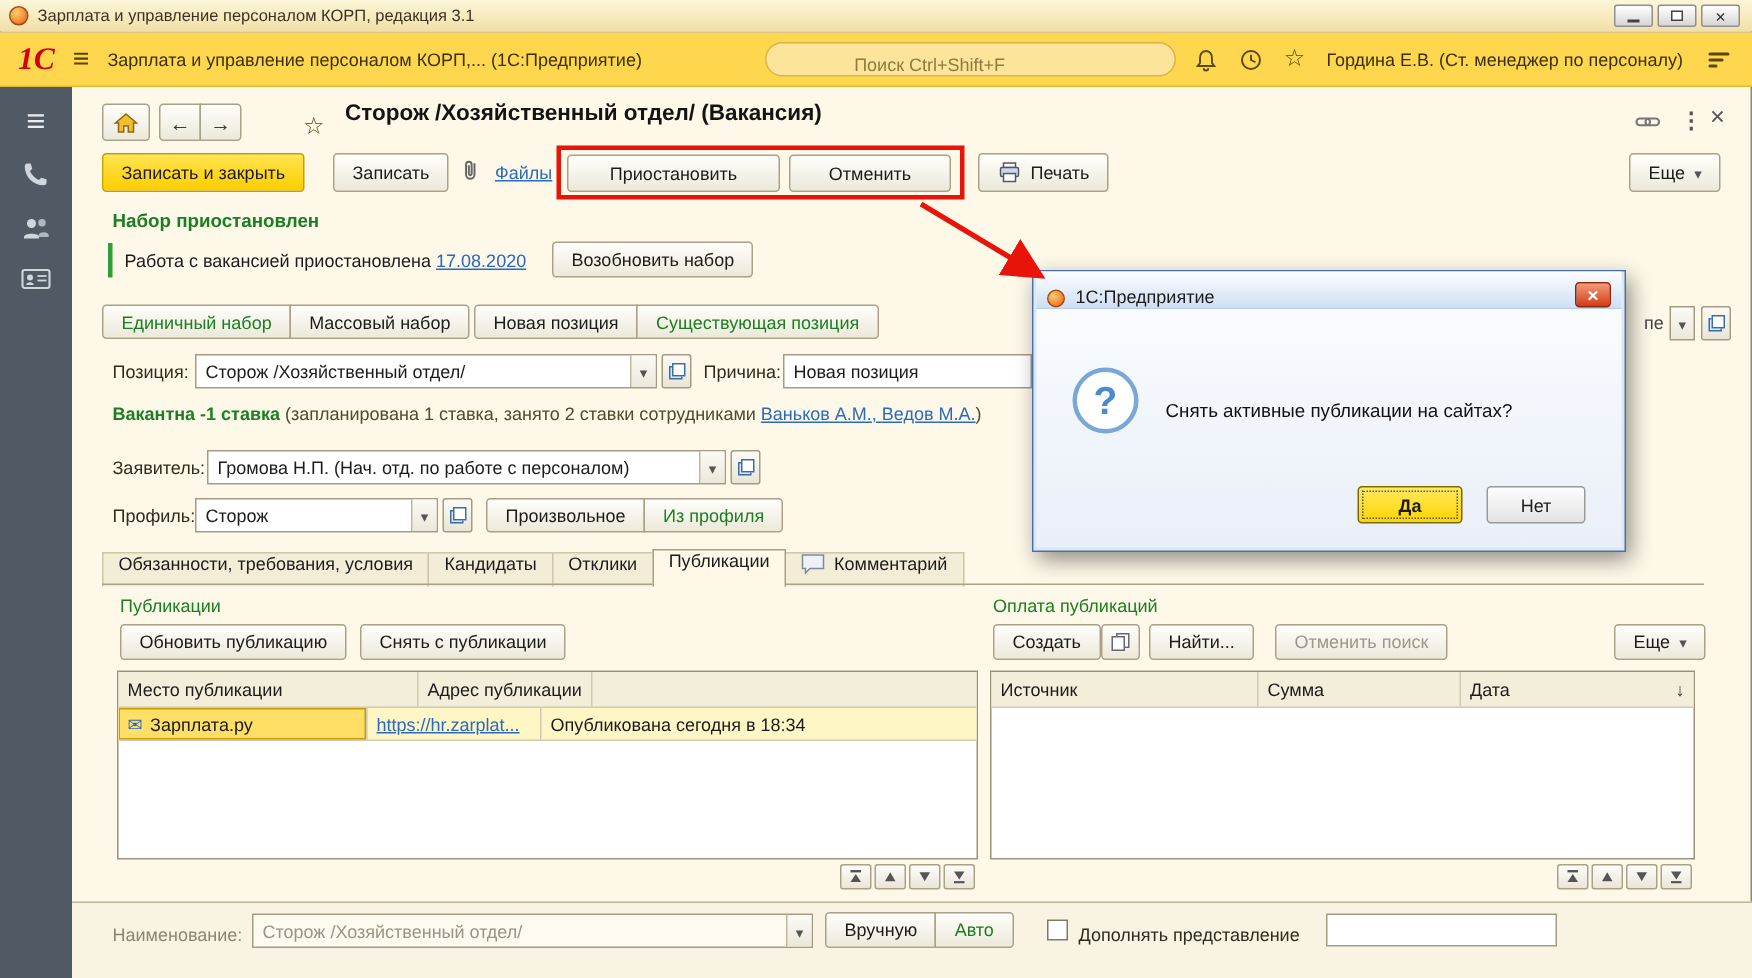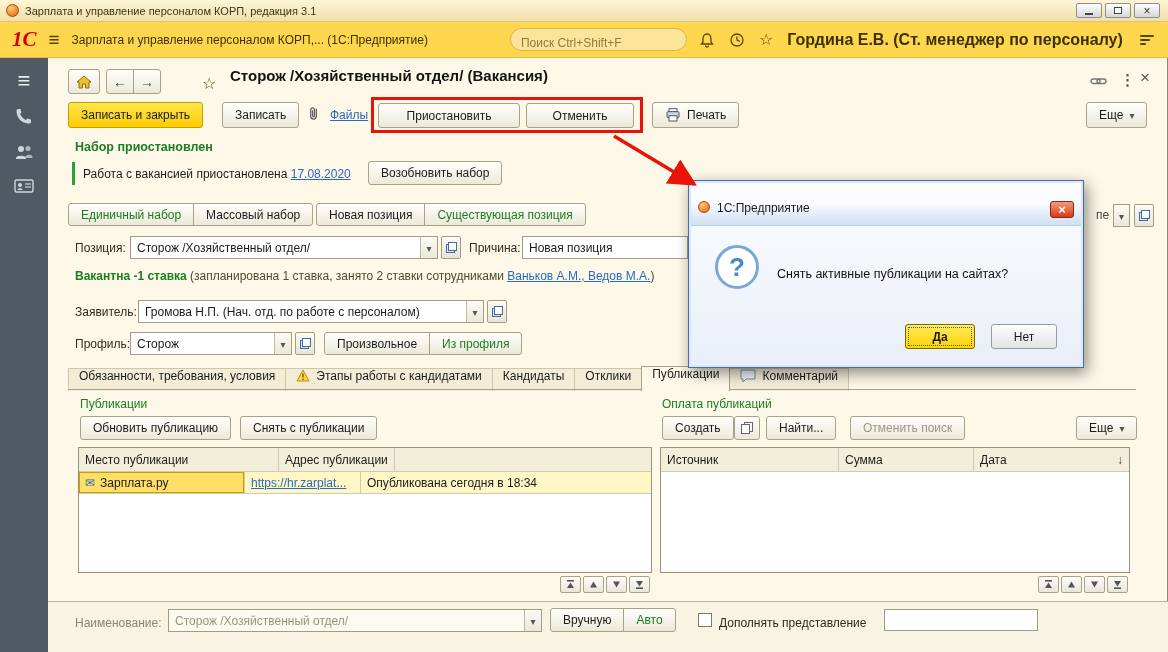--- a/index.html
+++ b/index.html
@@ -19,21 +19,21 @@
   
   .appbar{position:absolute;left:0;top:22px;width:1168px;height:36px;background:#ffd74f;border-bottom:1px solid #e4ba30;display:flex;align-items:center;padding:0 12px;gap:12px;}
   .logo1c{font-family:"Liberation Serif",serif;font-style:italic;font-weight:bold;font-size:21px;color:#d40000;line-height:1;}
   .gi-burger::before{content:"≡";font-size:19px;color:#5a4500;line-height:1;}
   .apptitle{font-size:12px;color:#3c3000;white-space:nowrap;}
   .search{margin-left:70px;width:300px;height:23px;border-radius:12px;background:#fce59a;border:1px solid #dcb44a;display:flex;align-items:center;gap:7px;padding:0 10px;flex-direction:column;}
   .search input{flex:1;border:none;background:transparent;font-size:12px;color:#6b5a20;outline:none;font-family:"Liberation Sans",sans-serif;}
   .search input::placeholder{color:#8d7b3f;}
   .abicons{margin-left:auto;display:flex;align-items:center;gap:14px;}
   .gi-star::before{content:"☆";font-size:16px;color:#5a4500;line-height:1;}
-  .username{font-size:16px;color:#3c3000;white-space:nowrap;font-weight:bold;}
+  .username{font-size:12px;color:#3c3000;white-space:nowrap;}
   .mmenu{display:flex;flex-direction:column;gap:2px;cursor:pointer;padding:3px;}
   .mmenu i{display:block;height:2px;background:#5a4500;border-radius:1px;}
 
   
   .sidebar{position:absolute;left:0;top:58px;width:48px;height:594px;background:#4f5a64;}
   .sbicon{position:absolute;left:0;width:48px;display:flex;justify-content:center;cursor:pointer;}
   .gi-burger-w::before{content:"≡";font-size:22px;color:#e7ebee;line-height:1;}
 
   
   .btn{display:inline-flex;align-items:center;justify-content:center;gap:6px;height:25px;padding:0 12px;background:linear-gradient(#fffefa,#ece9da);border:1px solid #a9a288;border-radius:3px;font-size:12px;color:#1c1c1c;cursor:pointer;white-space:nowrap;}
@@ -81,21 +81,21 @@
   .selcell{background:#ffdf66;box-shadow:inset 0 0 0 1px #d09a00;}
   .navs{position:absolute;display:flex;gap:2px;}
   .navbtn{width:21px;height:17px;display:flex;align-items:center;justify-content:center;background:linear-gradient(#fefdf9,#e9e6d8);border:1px solid #a9a288;border-radius:2px;cursor:pointer;}
 
   
   .footerbg{position:absolute;left:48px;top:601px;width:1120px;height:51px;background:#f8f3e2;border-top:1px solid #bcb59a;}
   .cb{position:absolute;width:14px;height:14px;border:1px solid #7f7a68;background:#fff;cursor:pointer;}
 
   
   .dlg{position:absolute;left:688px;top:180px;width:396px;height:188px;background:linear-gradient(#fbfdff,#e9eff8);border:1px solid #4a6fa5;box-shadow:3px 5px 14px rgba(0,0,0,.45),inset 0 0 0 2px #dbe7f5;z-index:40;}
-  .dlg-title{position:absolute;left:2px;top:20px;right:2px;height:25px;background:linear-gradient(#fdfeff,#cfdff4);display:flex;align-items:flex-start;gap:7px;padding:0 7px;border-bottom:1px solid #b8cde8;}
+  .dlg-title{position:absolute;left:2px;top:0;right:2px;height:25px;background:linear-gradient(#fdfeff,#cfdff4);display:flex;align-items:flex-end;gap:7px;padding:0 7px;border-bottom:1px solid #b8cde8;}
   .dlg-close{margin-left:auto;width:24px;height:17px;border:1px solid #8d2508;border-radius:3px;background:linear-gradient(#f59a7c,#d43c17);display:flex;align-items:center;justify-content:center;cursor:pointer;}
   .dlg-close::before{content:"×";color:#fff;font-size:13px;font-weight:bold;line-height:1;}
   .qcirc{position:absolute;left:26px;top:64px;width:44px;height:44px;border:3px solid #79a8d8;border-radius:50%;display:flex;align-items:center;justify-content:center;font-size:26px;font-weight:bold;color:#4a8ad0;background:#fff;}
   .btn-default{background:linear-gradient(#ffe95e,#ffd400);border:1px solid #7a6a00;outline:1px dotted #555;outline-offset:-4px;font-weight:bold;}
 
   
   .ann-box{position:absolute;left:371px;top:97px;width:272px;height:36px;border:3px solid #e81309;z-index:30;pointer-events:none;}
   .ann-svg{position:absolute;left:0;top:0;width:1168px;height:652px;z-index:50;pointer-events:none;}
 </style>
 </head>
@@ -286,28 +286,20 @@
   <span class="seg abs" style="left:324px;top:332px">
     <span class="btn" style="height:23px">Произвольное</span>
     <span class="btn btn-green" style="height:23px">Из профиля</span>
   </span>
 
   <div class="tabs">
     <span class="tab">
         <span>Обязанности, требования, условия</span>
       </span>
     <span class="tab">
-      <svg width="14" height="13" viewBox="0 0 14 13">
-          <path d="M7 1 L13 12 H1 Z" fill="#ffd24a" stroke="#c89000"></path>
-          <rect x="6.4" y="4.5" width="1.2" height="4" fill="#6b4a00"></rect>
-          <rect x="6.4" y="9.6" width="1.2" height="1.4" fill="#6b4a00"></rect>
-        </svg>
-      <span>Этапы работы с кандидатами</span>
-    </span>
-    <span class="tab">
         <span>Кандидаты</span>
       </span>
     <span class="tab">
         <span>Отклики</span>
       </span>
     <span class="tab active">
         <span>Публикации</span>
       </span>
     <span class="tab">
       <svg width="16" height="14" viewBox="0 0 16 14">

